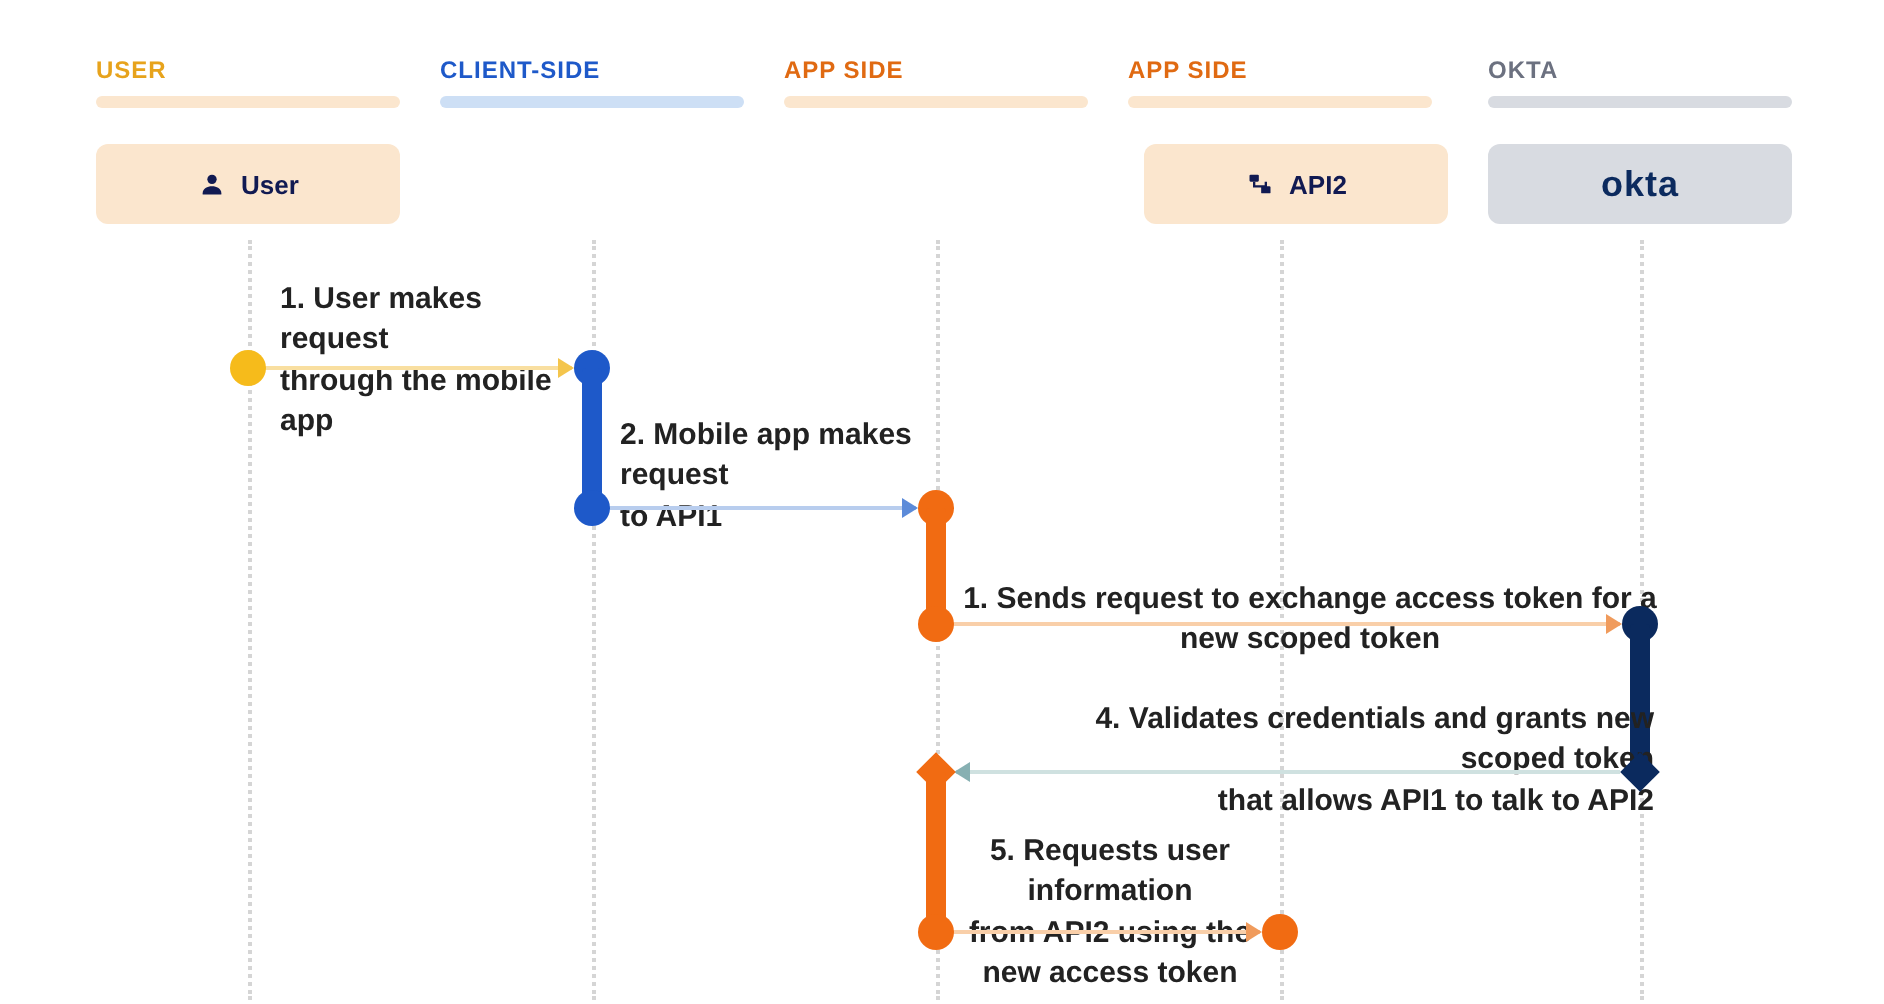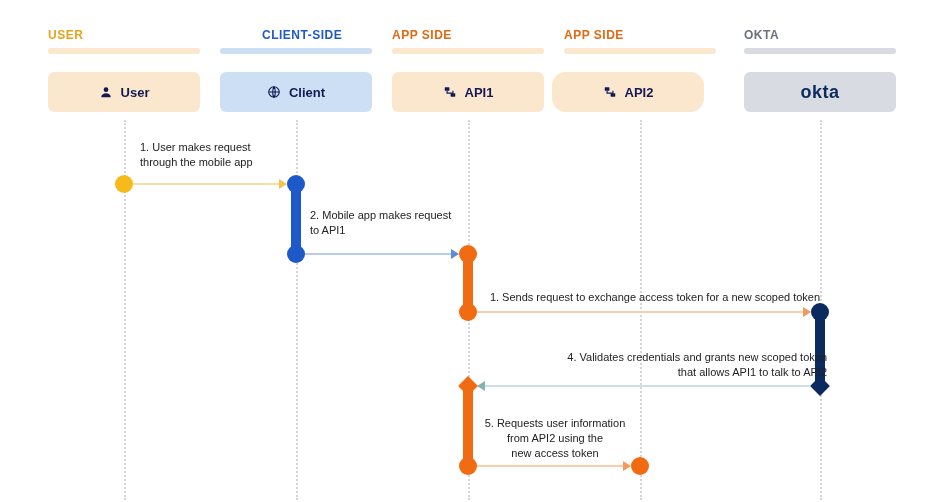--- a/index.html
+++ b/index.html
@@ -105,25 +105,25 @@
   .bar {
     position: absolute;
     width: 10px;
     transform: translateX(-50%);
     border-radius: 2px;
   }
 
   
   .lbl {
     position: absolute;
-    font-size: 11px;
+    font-size: 15px;
     line-height: 1.35;
     color: #222;
     text-align: center;
-    font-weight: 400;
+    font-weight: 700;
   }
 
   
   .ico { width:14px; height:14px; display:inline-block; flex-shrink:0; }
   .ico svg { width:100%; height:100%; display:block; }
 
   .okta-logo { font-weight:800; font-size:18px; color:#0b2a5e; letter-spacing:0.5px; }
 </style>
 </head>
 <body>
@@ -138,53 +138,34 @@
     <span class="ico">
       <svg viewBox="0 0 24 24" fill="#111a52">
           <circle cx="12" cy="8" r="4"></circle>
           <path d="M4 20c0-4 4-6 8-6s8 2 8 6v1H4z"></path>
         </svg>
     </span>
     <span>User</span>
   </div>
 
   <div class="col-head" style="left:220px; top:28px;">
-    <div class="col-label" style="color:#1e59c9;margin-left:42px;">CLIENT-SIDE</div>
+    <div class="col-label" style="color:#1e59c9;">CLIENT-SIDE</div>
     <div class="col-underline" style="background:#cddff5;"></div>
-  </div>
-  <div class="col-box blue-box" style="left:220px; top:72px;">
-    <span class="ico">
-      <svg viewBox="0 0 24 24" fill="none" stroke="#111a52" stroke-width="2">
-          <circle cx="12" cy="12" r="9"></circle>
-          <path d="M3 12h18M12 3c3 3 3 15 0 18M12 3c-3 3-3 15 0 18"></path>
-        </svg>
-    </span>
-    <span>Client</span>
   </div>
 
   <div class="col-head" style="left:392px; top:28px;">
     <div class="col-label" style="color:#e06a12;">APP SIDE</div>
     <div class="col-underline" style="background:#fbe6ce;"></div>
   </div>
-  <div class="col-box beige-box" style="left:392px; top:72px;">
-    <span class="ico">
-      <svg viewBox="0 0 24 24" fill="#111a52">
-          <rect x="3" y="4" width="8" height="6" rx="1"></rect>
-          <rect x="13" y="14" width="8" height="6" rx="1"></rect>
-          <path d="M7 10v4h10v-4" stroke="#111a52" stroke-width="2" fill="none"></path>
-        </svg>
-    </span>
-    <span>API1</span>
-  </div>
 
   <div class="col-head" style="left:564px; top:28px;">
     <div class="col-label" style="color:#e06a12;">APP SIDE</div>
     <div class="col-underline" style="background:#fbe6ce;"></div>
   </div>
-  <div class="col-box beige-box" style="left:552px; top:72px;border-radius:14px;">
+  <div class="col-box beige-box" style="left:572px; top:72px;">
     <span class="ico">
       <svg viewBox="0 0 24 24" fill="#111a52">
           <rect x="3" y="4" width="8" height="6" rx="1"></rect>
           <rect x="13" y="14" width="8" height="6" rx="1"></rect>
           <path d="M7 10v4h10v-4" stroke="#111a52" stroke-width="2" fill="none"></path>
         </svg>
     </span>
     <span>API2</span>
   </div>
 

